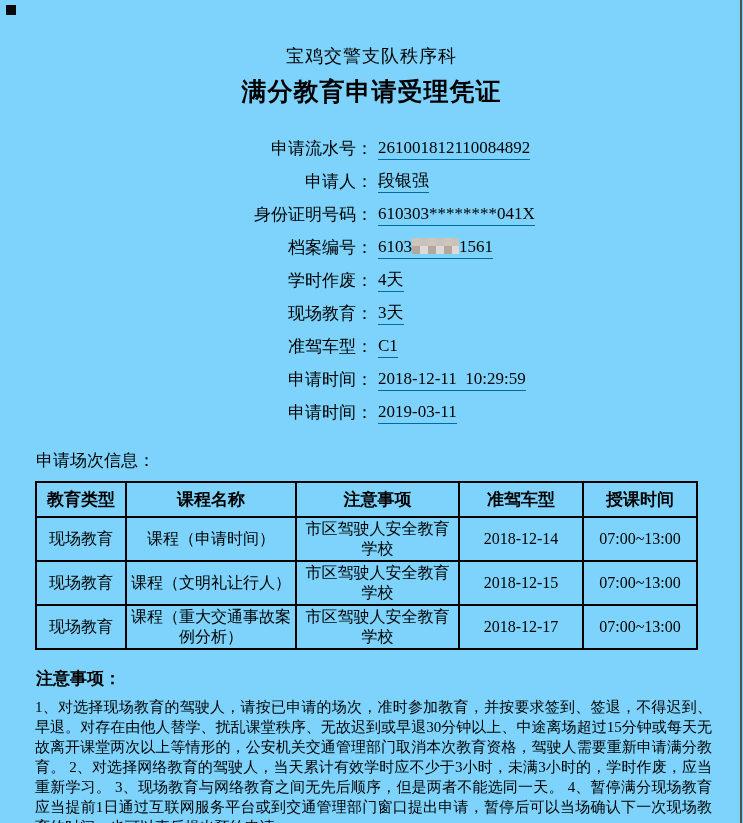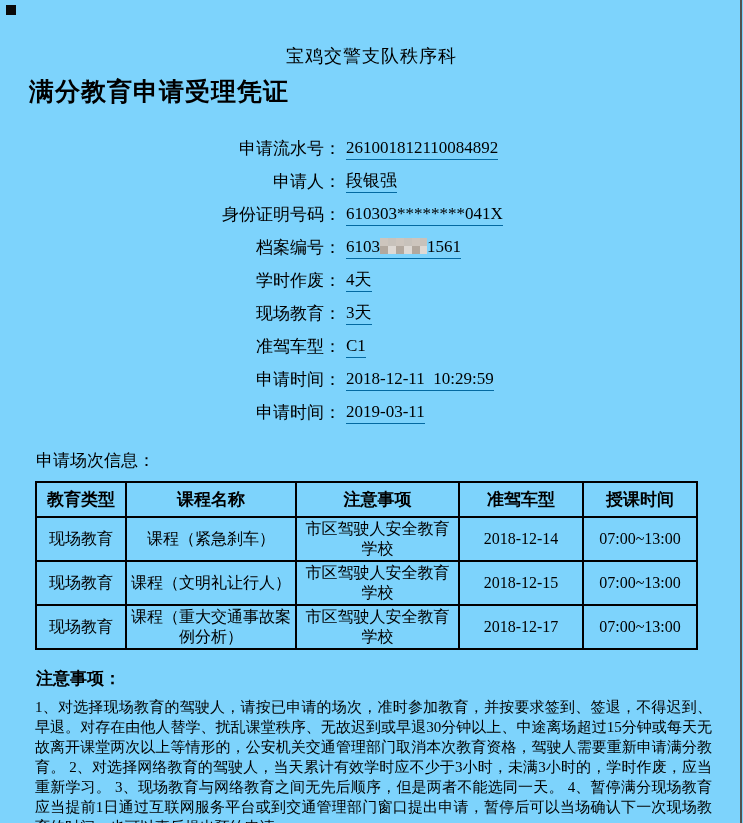--- a/index.html
+++ b/index.html
@@ -18,25 +18,25 @@
   }
   .corner-mark{
     position:absolute;top:5px;left:6px;width:10px;height:10px;
     background:#0a0a0a;
   }
   .org{
     padding-top:44px;text-align:center;
     font-size:18px;letter-spacing:1px;
   }
   .title{
-    margin-top:7px;text-align:left;
+    margin-top:7px;text-align:center;
     font-family:"Liberation Sans","DejaVu Sans",sans-serif;
-    font-weight:bold;font-size:25px;letter-spacing:1px;padding-left:29px;
+    font-weight:bold;font-size:25px;letter-spacing:1px;
   }
-  .fields{margin-top:24px;}
+  .fields{margin-top:24px;padding-left:32px;}
   .field-row{
     display:flex;align-items:center;height:33px;font-size:17px;
   }
   .field-label{width:341px;text-align:right;flex:none;}
   .field-value{
     margin-left:5px;border-bottom:1px solid #0369a1;
     line-height:22px;white-space:pre;
   }
   .redact{
     display:inline-block;width:47px;height:16px;vertical-align:-2px;
@@ -137,21 +137,21 @@
         <th>教育类型</th>
         <th>课程名称</th>
         <th>注意事项</th>
         <th>准驾车型</th>
         <th>授课时间</th>
       </tr>
     </thead>
     <tbody>
       <tr>
         <td>现场教育</td>
-        <td class="cell-course">课程（紧急刹车）</td>
+        <td class="cell-course">课程（申请时间）</td>
         <td class="cell-location">市区驾驶人安全教育学校</td>
         <td>2018-12-14</td>
         <td>07:00~13:00</td>
       </tr>
       <tr>
         <td>现场教育</td>
         <td class="cell-course">课程（文明礼让行人）</td>
         <td class="cell-location">市区驾驶人安全教育学校</td>
         <td>2018-12-15</td>
         <td>07:00~13:00</td>

